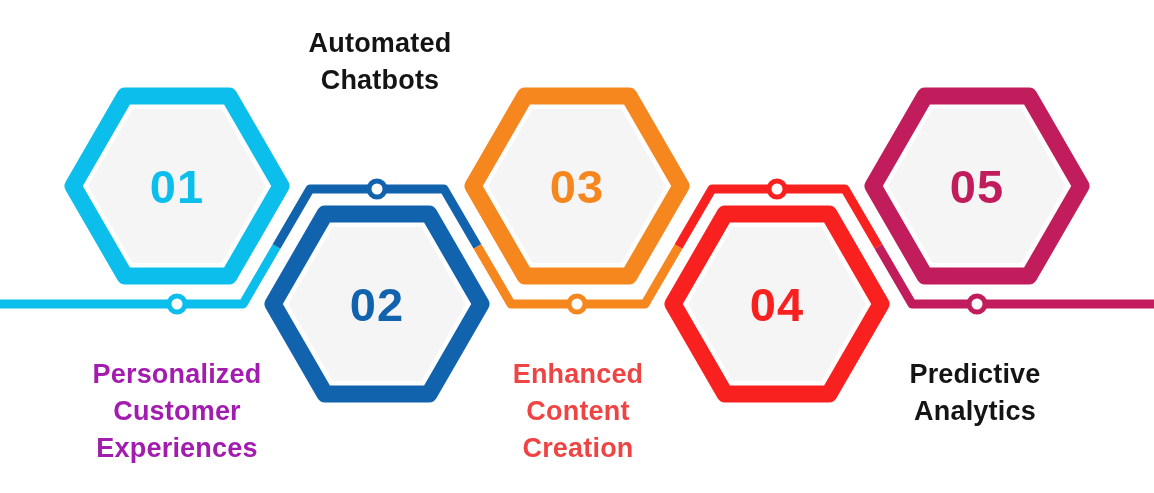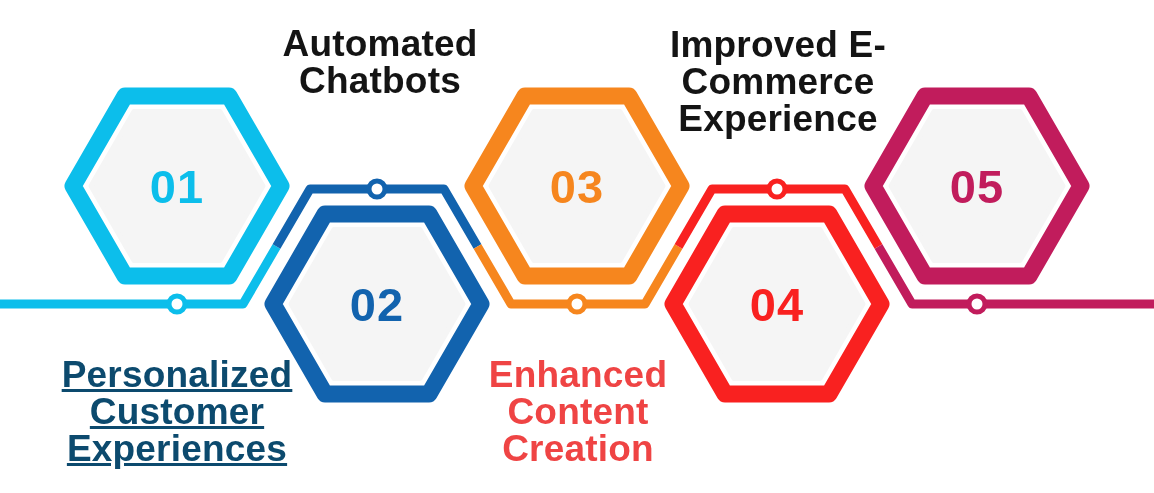--- a/index.html
+++ b/index.html
@@ -40,21 +40,21 @@
     font-family: "Liberation Sans", sans-serif;
     font-size: 47px;
     font-weight: 700;
     letter-spacing: 1px;
   }
   .label {
     position: absolute;
     width: 260px;
     text-align: center;
     font-family: "Liberation Sans", sans-serif;
-    font-size: 37px;
+    font-size: 27px;
     font-weight: 700;
     line-height: 37px;
     letter-spacing: 0.2px;
     white-space: pre-line;
   }
 </style>
 </head>
 <body>
 
 <div class="canvas" style="background: rgb(255, 255, 255);">
@@ -99,25 +99,24 @@
       <text class="num" x="0" y="0" dy="0.36em" text-anchor="middle" fill="#C11C5C">05</text>
     </g>
 
     <circle class="node" cx="177" cy="304" r="8" stroke="#0CBEEB" fill="#FFFFFF"></circle>
     <circle class="node" cx="377" cy="189" r="8" stroke="#1263AE" fill="#FFFFFF"></circle>
     <circle class="node" cx="577" cy="304" r="8" stroke="#F6861E" fill="#FFFFFF"></circle>
     <circle class="node" cx="777" cy="189" r="8" stroke="#F92120" fill="#FFFFFF"></circle>
     <circle class="node" cx="977" cy="304" r="8" stroke="#C11C5C" fill="#FFFFFF"></circle>
   </svg>
 
-  <div class="label" style="left: 47px; top: 356px; color: #0c4a6e; text-decoration: underline;">Personalized
+  <div class="label" style="left: 47px; top: 356px; color: #a21caf;">Personalized
 Customer
 Experiences</div>
   <div class="label" style="left: 250px; top: 25px; color: rgb(20, 20, 20);">Automated
 Chatbots</div>
   <div class="label" style="left: 448px; top: 356px; color: #ef4444;">Enhanced
 Content
 Creation</div>
-  <div class="label" style="left: 648px; top: 26px; color: rgb(20, 20, 20);">Improved E-
-Commerce
-Experience</div>
+  <div class="label" style="left: 845px; top: 356px; color: rgb(20, 20, 20);">Predictive
+Analytics</div>
 
 </div>
 
 </body></html>

